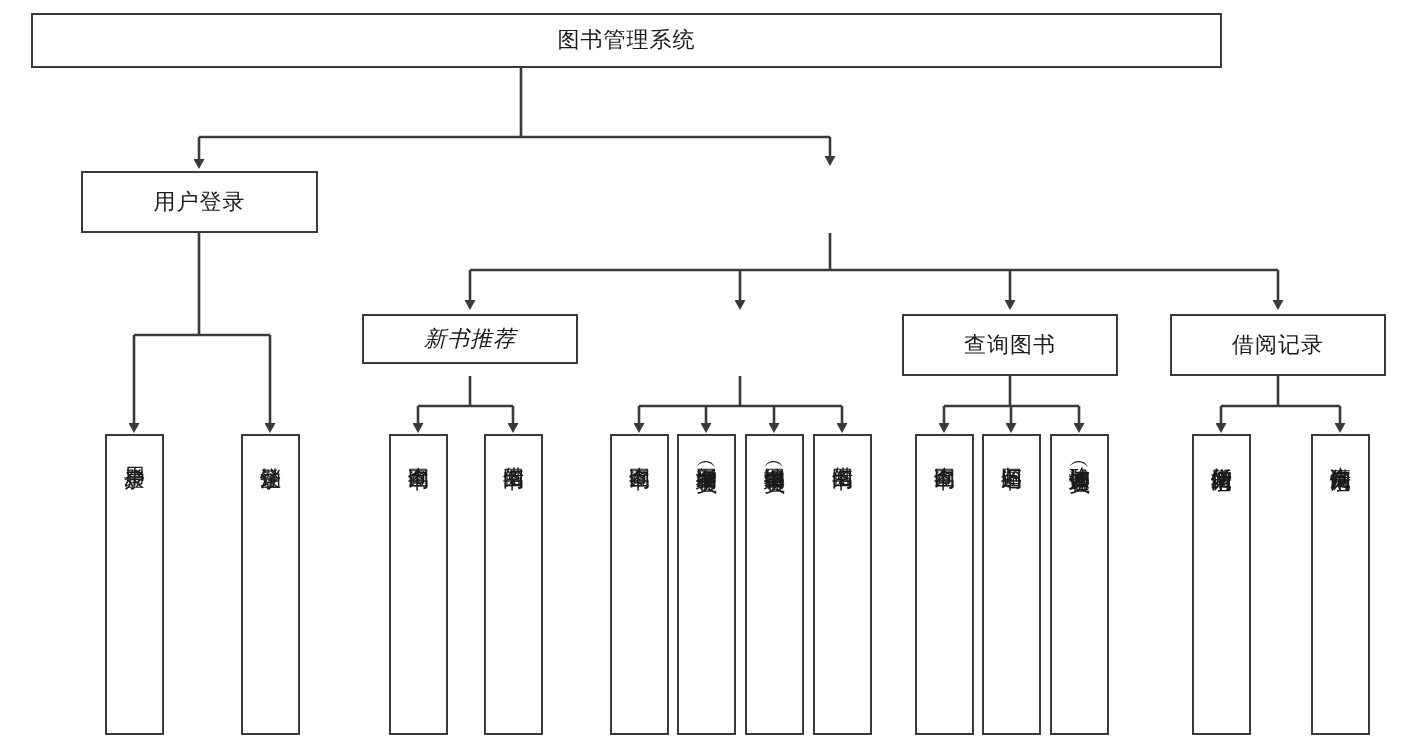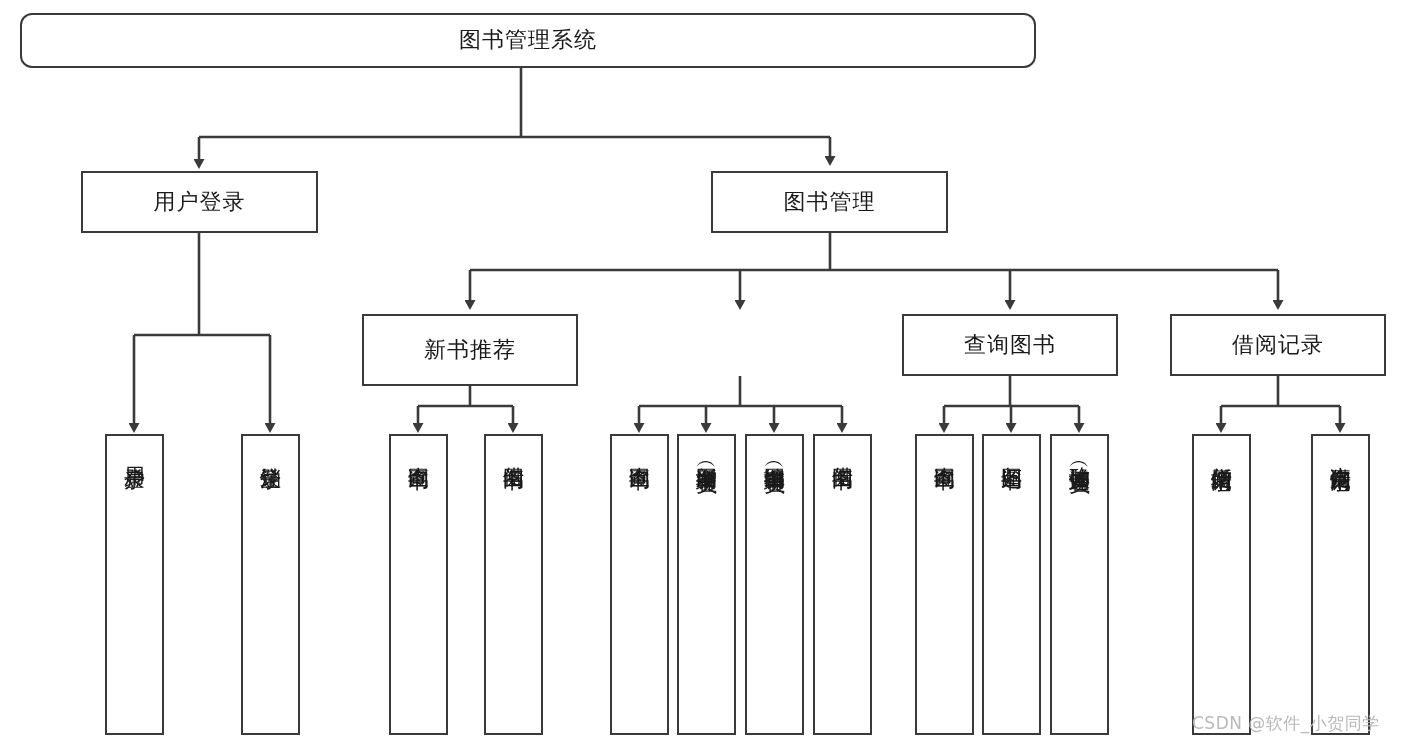--- a/index.html
+++ b/index.html
@@ -110,26 +110,25 @@
       <path d="M1011,406 L1011,424" marker-end="url(#arrow)"></path>
       <path d="M1079,406 L1079,424" marker-end="url(#arrow)"></path>
 
       <path d="M1278,376 L1278,406"></path>
       <path d="M1221,406 L1340,406"></path>
       <path d="M1221,406 L1221,424" marker-end="url(#arrow)"></path>
       <path d="M1340,406 L1340,424" marker-end="url(#arrow)"></path>
     </g>
   </svg>
 
-  <div class="node node-h" style="left:20px; top:13px; width:1016px; height:55px;border-radius:12px;">图书管理系统</div>
+  <div class="node node-h" style="left:31px; top:13px; width:1191px; height:55px;">图书管理系统</div>
 
   <div class="node node-h" style="left:81px; top:171px; width:237px; height:62px;">用户登录</div>
-  <div class="node node-h" style="left:711px; top:171px; width:237px; height:62px;">图书管理</div>
 
-  <div class="node node-h" style="left:362px; top:314px; width:216px; height:72px;">新书推荐</div>
+  <div class="node node-h" style="left:362px; top:314px; width:216px; height:50px;font-style:italic;">新书推荐</div>
   <div class="node node-h" style="left:902px; top:314px; width:216px; height:62px;">查询图书</div>
   <div class="node node-h" style="left:1170px; top:314px; width:216px; height:62px;">借阅记录</div>
 
   <div class="node node-v" style="left:105px; top:434px; width:59px; height:301px;">用户登录</div>
   <div class="node node-v" style="left:241px; top:434px; width:59px; height:301px;">注销登录</div>
 
   <div class="node node-v" style="left:389px; top:434px; width:59px; height:301px;">查询图书</div>
   <div class="node node-v" style="left:484px; top:434px; width:59px; height:301px;">借阅图书</div>
 
   <div class="node node-v" style="left:610px; top:434px; width:59px; height:301px;">查询图书</div>
@@ -137,15 +136,14 @@
   <div class="node node-v" style="left:745px; top:434px; width:59px; height:301px;">编辑图书（管理员）</div>
   <div class="node node-v" style="left:813px; top:434px; width:59px; height:301px;">借阅图书</div>
 
   <div class="node node-v" style="left:915px; top:434px; width:59px; height:301px;">查询图书</div>
   <div class="node node-v" style="left:982px; top:434px; width:59px; height:301px;">归还图书</div>
   <div class="node node-v" style="left:1050px; top:434px; width:59px; height:301px;">确认归还（管理员）</div>
 
   <div class="node node-v" style="left:1192px; top:434px; width:59px; height:301px;">新增借阅记录</div>
   <div class="node node-v" style="left:1311px; top:434px; width:59px; height:301px;">查询借阅记录</div>
 
-  <div class="watermark">CSDN @软件_小贺同学</div>
 
 </div>
 
 </body></html>

